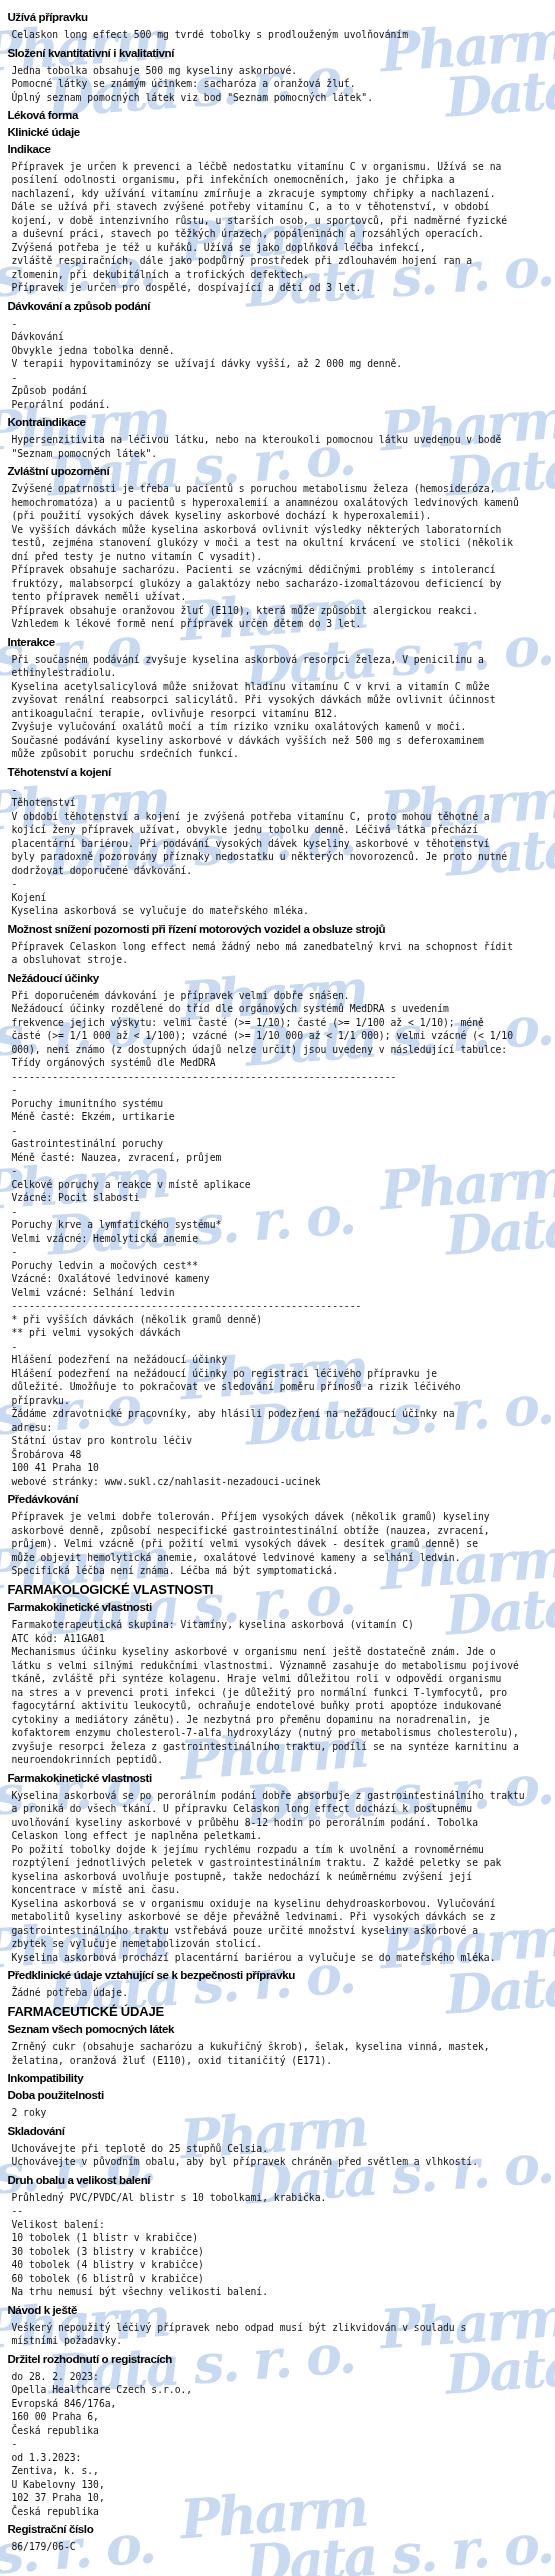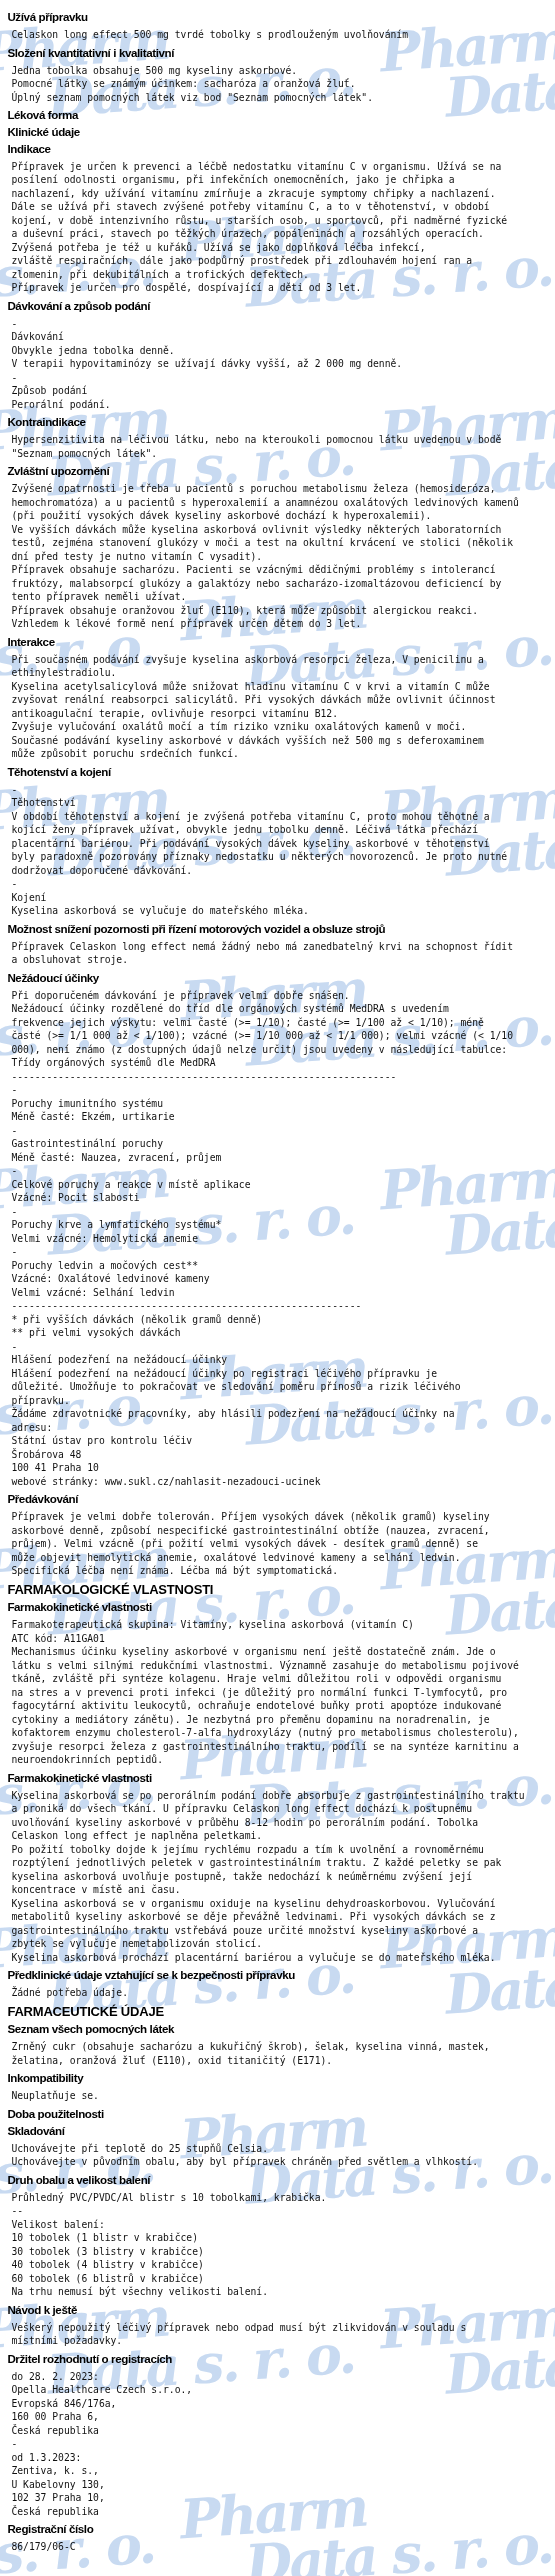--- a/index.html
+++ b/index.html
@@ -315,22 +315,22 @@
 gastrointestinálního traktu vstřebává pouze určité množství kyseliny askorbové a
 zbytek se vylučuje nemetabolizován stolicí.
 Kyselina askorbová prochází placentární bariérou a vylučuje se do mateřského mléka.</div>
     <div class="heading">Předklinické údaje vztahující se k bezpečnosti přípravku</div>
     <div class="para">Žádné potřeba údaje.</div>
     <div class="heading-caps">FARMACEUTICKÉ ÚDAJE</div>
     <div class="heading">Seznam všech pomocných látek</div>
     <div class="para">Zrněný cukr (obsahuje sacharózu a kukuřičný škrob), šelak, kyselina vinná, mastek,
 želatina, oranžová žluť (E110), oxid titaničitý (E171).</div>
     <div class="heading">Inkompatibility</div>
-    <div class="para">Neuplatňuje se.</div>
     <div class="heading">Doba použitelnosti</div>
+    <div class="para">2 roky</div>
     <div class="heading">Skladování</div>
     <div class="para">Uchovávejte při teplotě do 25 stupňů Celsia.
 Uchovávejte v původním obalu, aby byl přípravek chráněn před světlem a vlhkostí.</div>
     <div class="heading">Druh obalu a velikost balení</div>
     <div class="para">Průhledný PVC/PVDC/Al blistr s 10 tobolkami, krabička.
 --
 Velikost balení:
 10 tobolek (1 blistr v krabičce)
 30 tobolek (3 blistry v krabičce)
 40 tobolek (4 blistry v krabičce)

